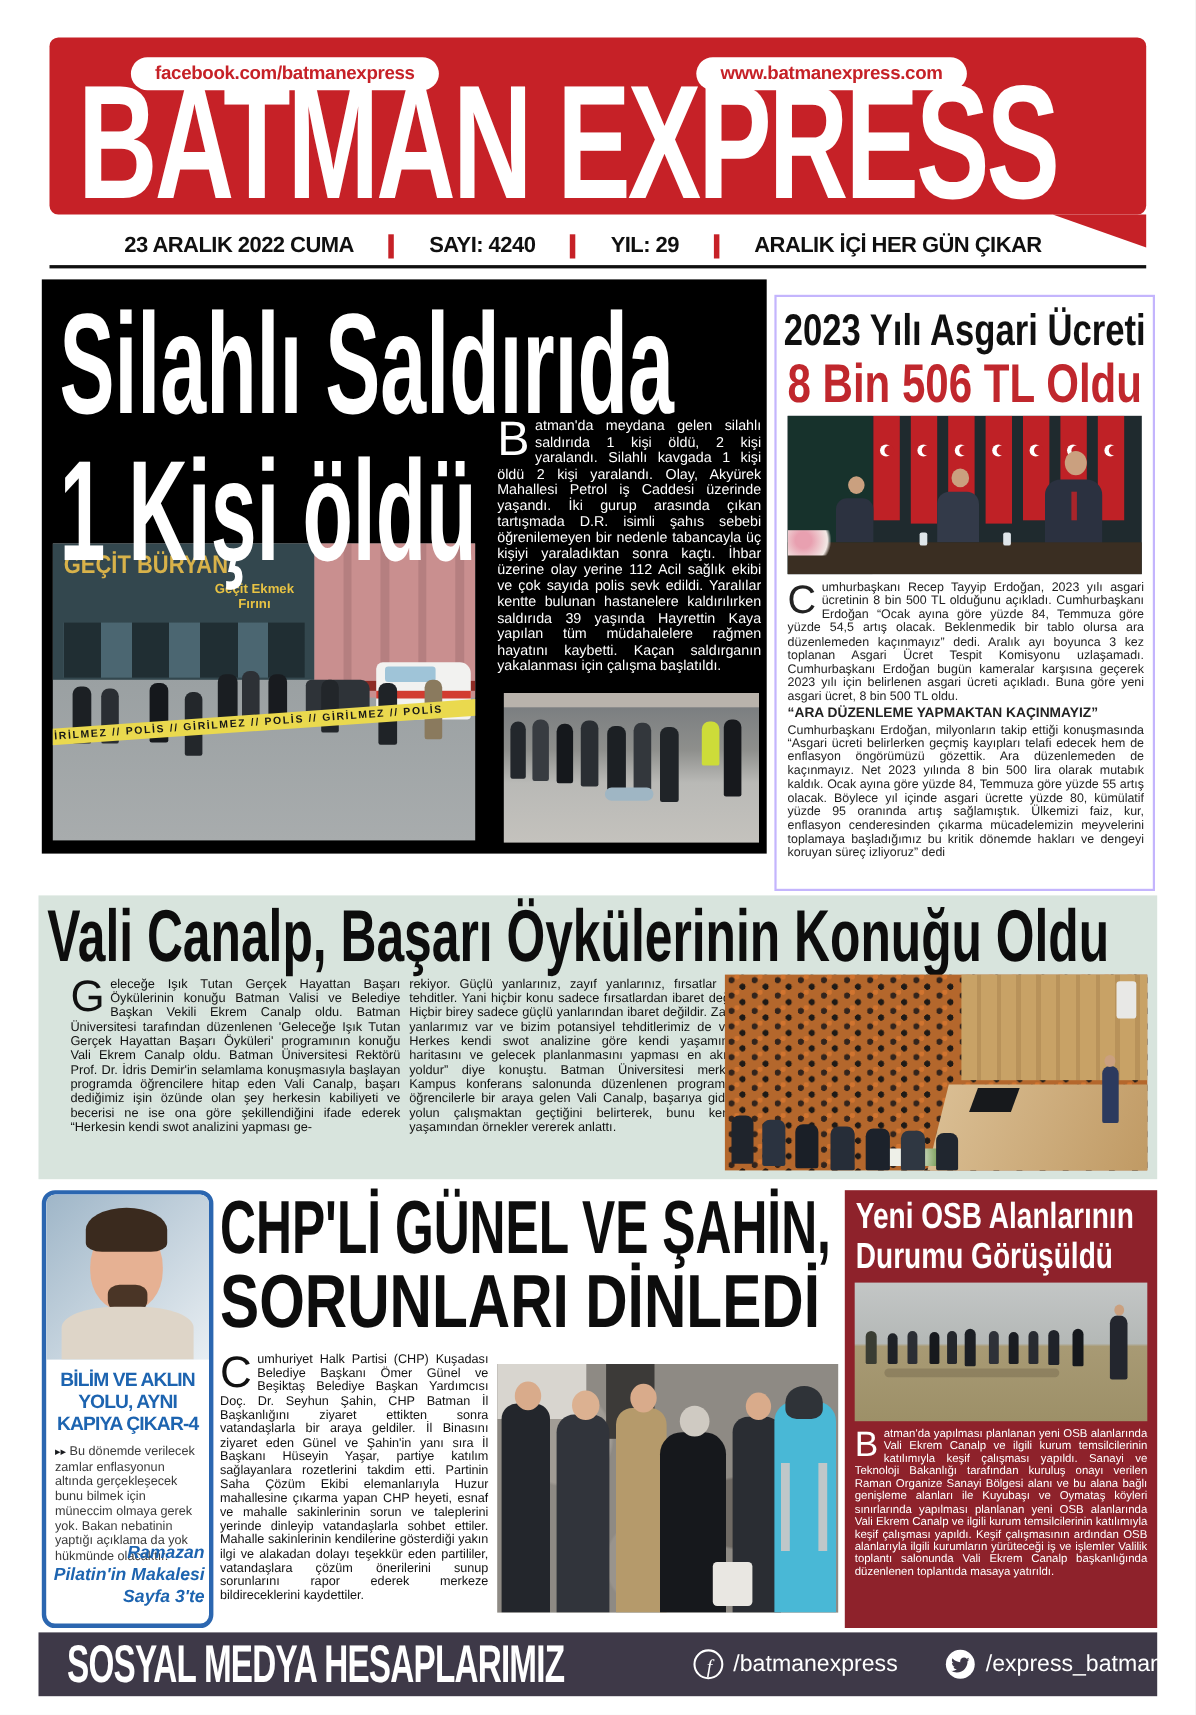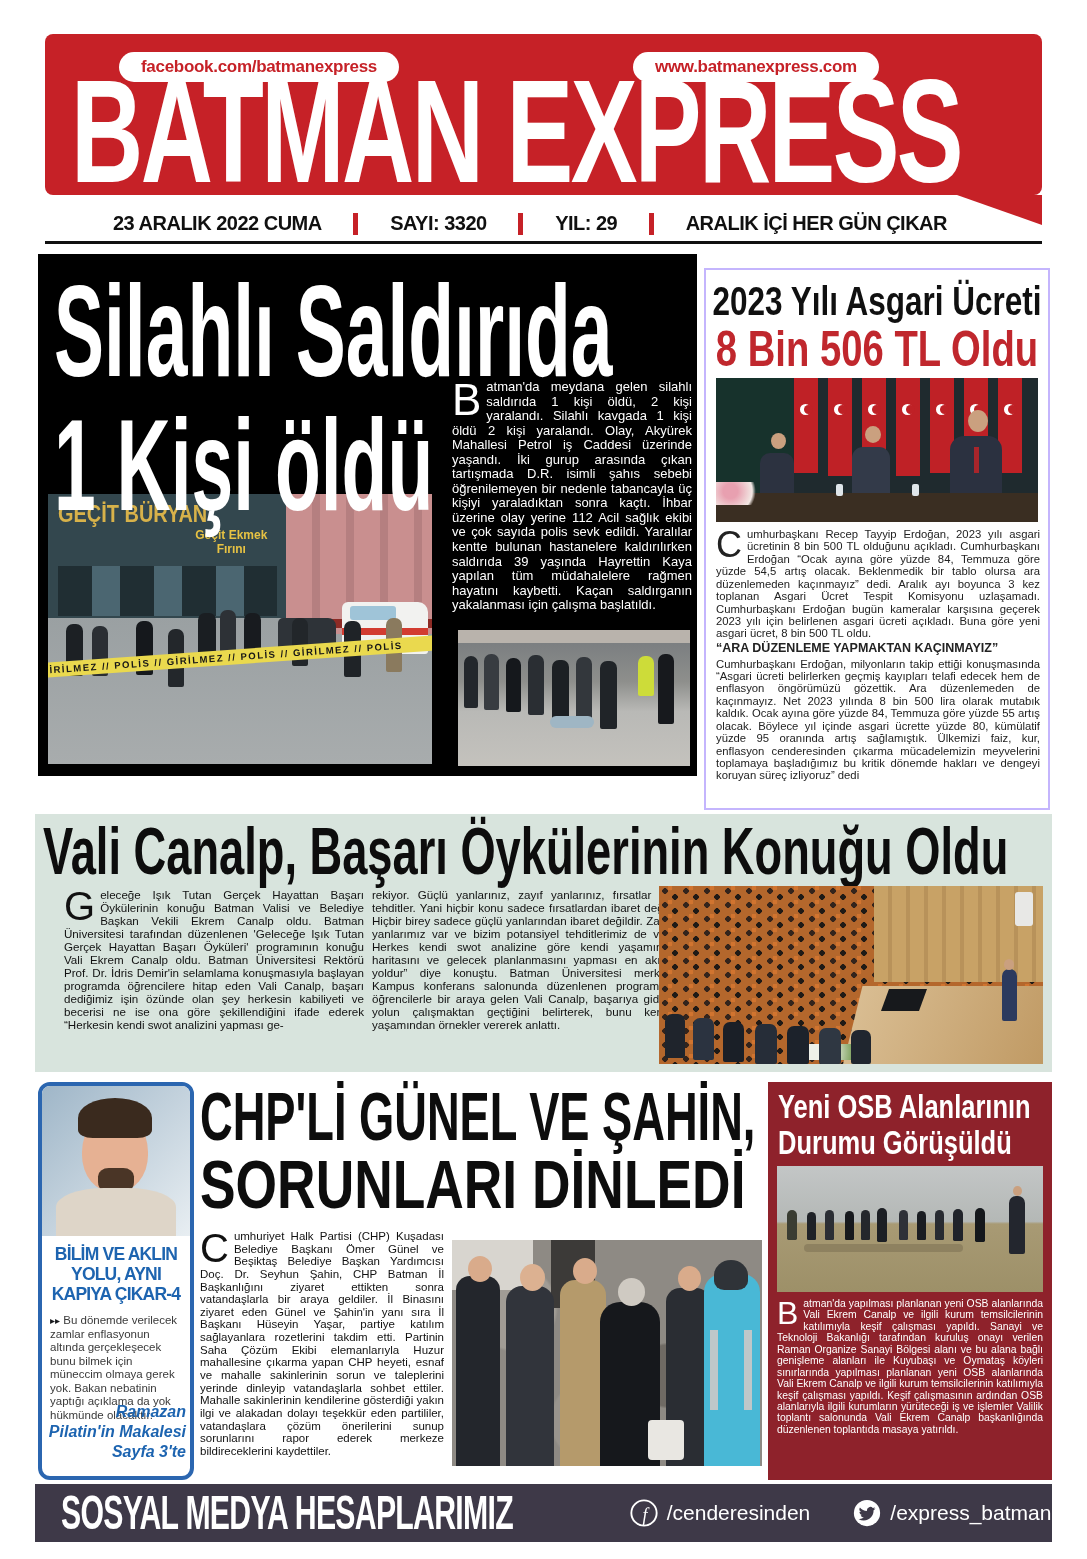--- a/index.html
+++ b/index.html
@@ -76,21 +76,21 @@
   <div id="masthead" class="abs">
     <div class="badge" style="left:74px;top:18px;">facebook.com/batmanexpress</div>
     <div class="badge" style="left:588px;top:18px;">www.batmanexpress.com</div>
     <div id="mast-title">BATMAN EXPRESS</div>
     <div id="mast-fold"></div>
   </div>
 
   <div id="dateline" class="abs">
     <span>23 ARALIK 2022 CUMA</span>
     <span class="redsep"></span>
-    <span>SAYI: 3320</span>
+    <span>SAYI: 4240</span>
     <span class="redsep"></span>
     <span>YIL: 29</span>
     <span class="redsep"></span>
     <span>ARALIK İÇİ HER GÜN ÇIKAR</span>
   </div>
 
   <div id="leadbox" class="abs">
     <div class="cond" style="position:absolute;left:16px;top:12px;font-size:100px;transform:scale(.75,1.3);z-index:3;">Silahlı Saldırıda</div>
     <div class="cond" style="position:absolute;left:16px;top:146px;font-size:100px;transform:scale(.75,1.3);z-index:3;">1 Kişi öldü</div>
 
@@ -264,21 +264,21 @@
     <p id="osb-body" class="jtext dc" style="margin:0;">Batman'da yapılması planlanan yeni OSB alanlarında Vali Ekrem Canalp ve ilgili kurum temsilcilerinin katılımıyla keşif çalışması yapıldı. Sanayi ve Teknoloji Bakanlığı tarafından kuruluş onayı verilen Raman Organize Sanayi Bölgesi alanı ve bu alana bağlı genişleme alanları ile Kuyubaşı ve Oymataş köyleri sınırlarında yapılması planlanan yeni OSB alanlarında Vali Ekrem Canalp ve ilgili kurum temsilcilerinin katılımıyla keşif çalışması yapıldı. Keşif çalışmasının ardından OSB alanlarıyla ilgili kurumların yürüteceği iş ve işlemler Valilik toplantı salonunda Vali Ekrem Canalp başkanlığında düzenlenen toplantıda masaya yatırıldı.</p>
   </div>
 
   <div id="footer" class="abs">
     <div id="footer-title">SOSYAL MEDYA HESAPLARIMIZ</div>
     <div class="soc" style="margin-left:-60px;">
       <svg width="30" height="30" viewBox="0 0 32 32">
         <circle cx="16" cy="16" r="13.5" fill="none" stroke="#ffffff" stroke-width="2"></circle>
         <text x="17" y="24" font-size="19" font-family="Liberation Serif, serif" font-style="italic" fill="#ffffff" text-anchor="middle">f</text>
       </svg>
-      <span>/cenderesinden</span>
+      <span>/batmanexpress</span>
     </div>
     <div class="soc" style="margin-left:42px;">
       <svg width="30" height="30" viewBox="0 0 32 32">
         <circle cx="16" cy="16" r="14" fill="#ffffff"></circle>
         <path fill="#3e3948" d="M25 11.2c-.66.3-1.37.5-2.1.58a3.7 3.7 0 0 0 1.6-2.04c-.7.42-1.49.73-2.32.9a3.65 3.65 0 0 0-6.3 2.5c0 .29.03.57.1.84a10.36 10.36 0 0 1-7.52-3.81 3.65 3.65 0 0 0 1.13 4.87 3.6 3.6 0 0 1-1.65-.46v.05c0 1.77 1.26 3.24 2.93 3.58-.31.08-.63.13-.96.13-.24 0-.46-.03-.69-.07a3.66 3.66 0 0 0 3.41 2.54A7.34 7.34 0 0 1 7 22.32a10.3 10.3 0 0 0 5.6 1.65c6.73 0 10.4-5.57 10.4-10.4v-.47A7.4 7.4 0 0 0 25 11.2z"></path>
       </svg>
       <span>/express_batman</span>
     </div>
 
   </div>

